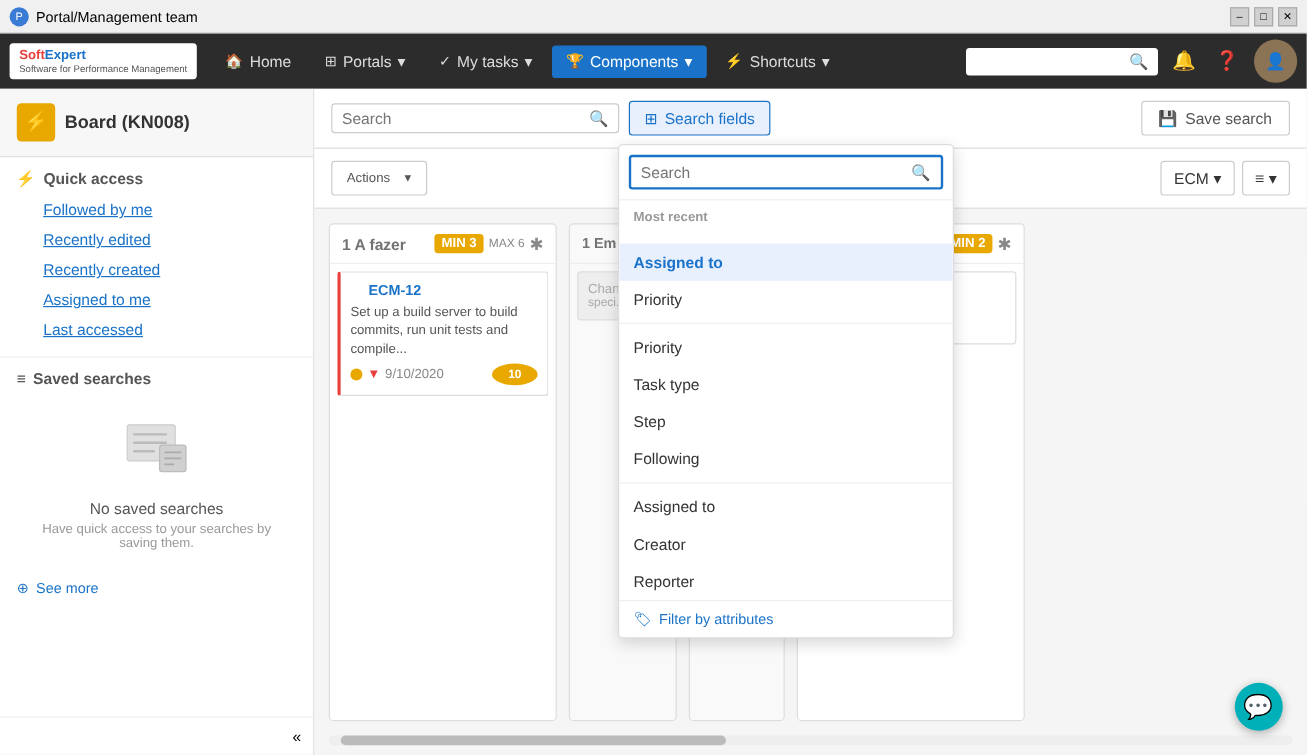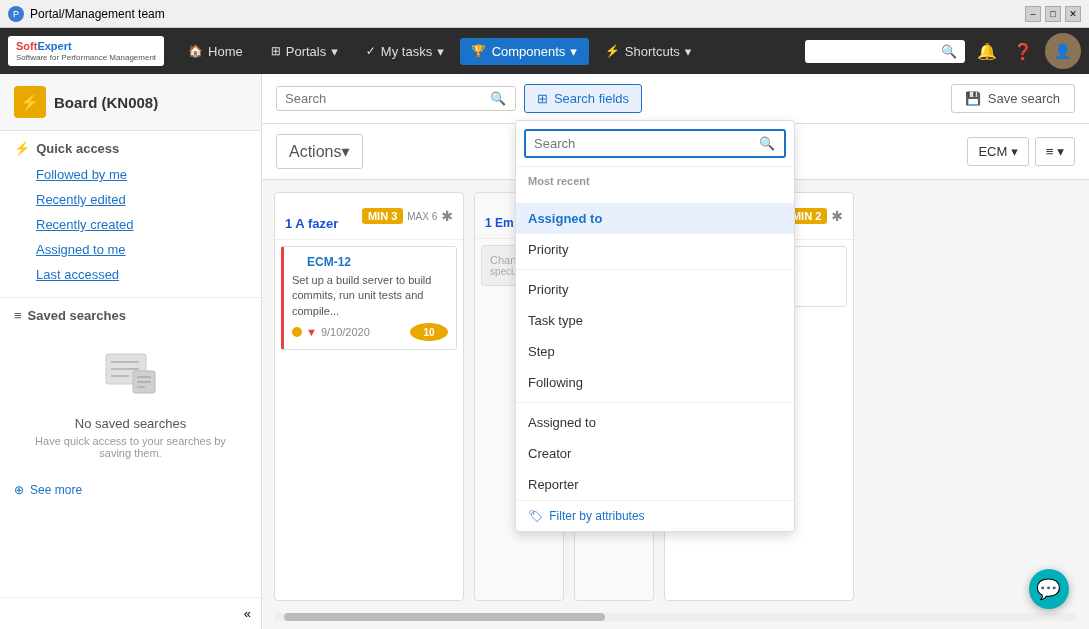--- a/index.html
+++ b/index.html
@@ -77,29 +77,29 @@
     }
     .search-fields-btn.active { background: #e8f0fe; }
     .save-search-btn {
       display: flex; align-items: center; gap: 6px; padding: 6px 14px; background: white;
       border: 1px solid #ccc; color: #555; border-radius: 3px; cursor: pointer; font-size: 13px; margin-left: auto;
     }
 
     
     .action-bar { display: flex; align-items: center; gap: 8px; padding: 10px 14px; background: white; border-bottom: 1px solid #ddd; }
     .create-task-btn { padding: 7px 16px; background: #1a73c8; color: white; border: none; border-radius: 3px; cursor: pointer; font-size: 13px; }
-    .actions-btn { display: flex; align-items: center; gap: 0; padding: 7px 12px; background: white; border: 1px solid #ccc; color: #555; border-radius: 3px; cursor: pointer; font-size: 16px; }
+    .actions-btn { display: flex; align-items: center; gap: 12px; padding: 7px 12px; background: white; border: 1px solid #ccc; color: #555; border-radius: 3px; cursor: pointer; font-size: 11px; }
     .ecm-btn { display: flex; align-items: center; gap: 4px; padding: 6px 10px; background: white; border: 1px solid #ccc; color: #333; border-radius: 3px; cursor: pointer; font-size: 13px; margin-left: auto; }
     .view-btn { padding: 6px 10px; background: white; border: 1px solid #ccc; color: #333; border-radius: 3px; cursor: pointer; }
 
     
     .board-area { flex: 1; display: flex; gap: 0; overflow-x: auto; padding: 12px; }
     .board-col { background: white; border-radius: 4px; min-width: 190px; max-width: 190px; border: 1px solid #ddd; display: flex; flex-direction: column; margin-right: 10px; overflow: hidden; }
     .col-header { padding: 8px 10px; border-bottom: 1px solid #eee; display: flex; align-items: center; justify-content: space-between; }
-    .col-title { font-size: 13px; font-weight: bold; color: #1d4ed8; margin-top: 15px; }
+    .col-title { font-size: 13px; font-weight: bold; color: #737373; }
     .col-badge-orange { background: #e8a800; color: white; border-radius: 3px; padding: 2px 6px; font-size: 11px; font-weight: bold; }
     .col-badge-min-max { font-size: 10px; color: #888; }
     .col-items { padding: 6px; display: flex; flex-direction: column; gap: 6px; }
     .task-card { border: 1px solid #ddd; border-radius: 3px; padding: 8px; background: white; }
     .task-card.selected { border-left: 3px solid #e8413d; }
     .task-id { color: #1a73c8; font-size: 12px; font-weight: bold; cursor: pointer; margin-left: 15px; }
     .task-desc { font-size: 11px; color: #555; margin: 4px 0; line-height: 1.4; }
     .task-meta { display: flex; align-items: center; gap: 4px; font-size: 11px; color: #888; }
     .task-badge { background: #e8a800; color: white; border-radius: 50%; width: 38px; height: 18px; display: flex; align-items: center; justify-content: center; font-size: 10px; font-weight: bold; margin-left: auto; }
     .priority-red { color: #e8413d; }

